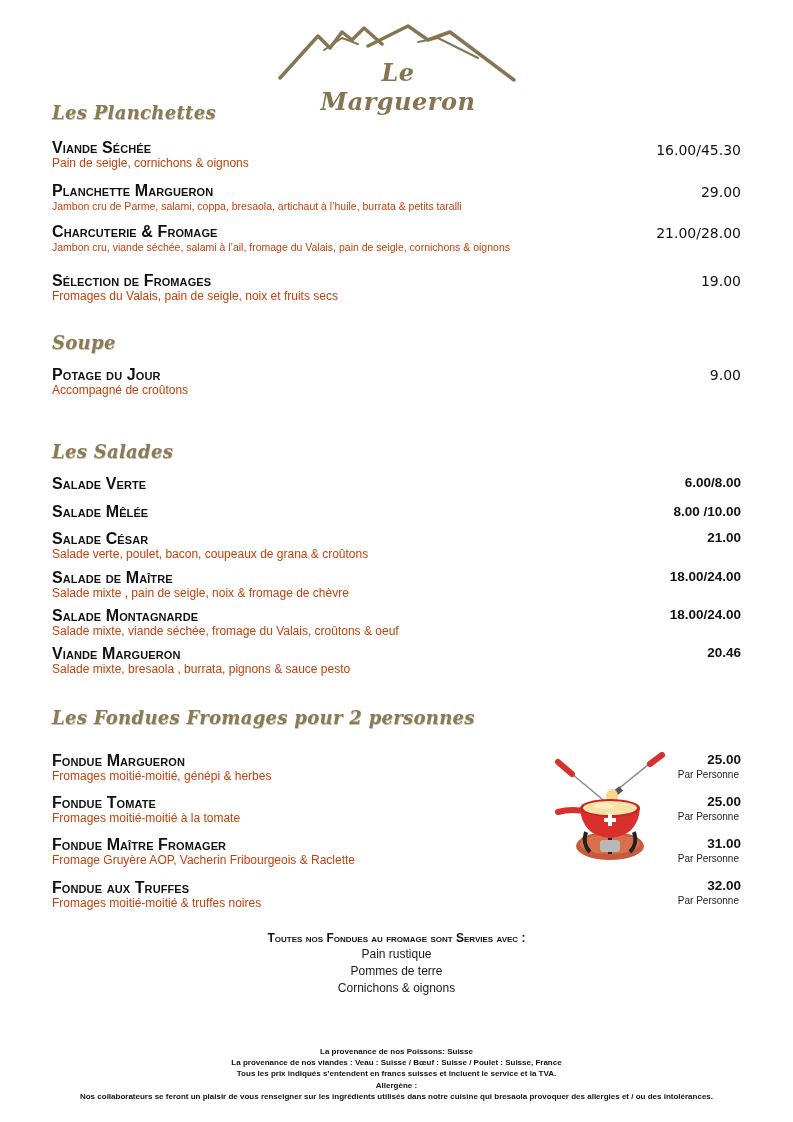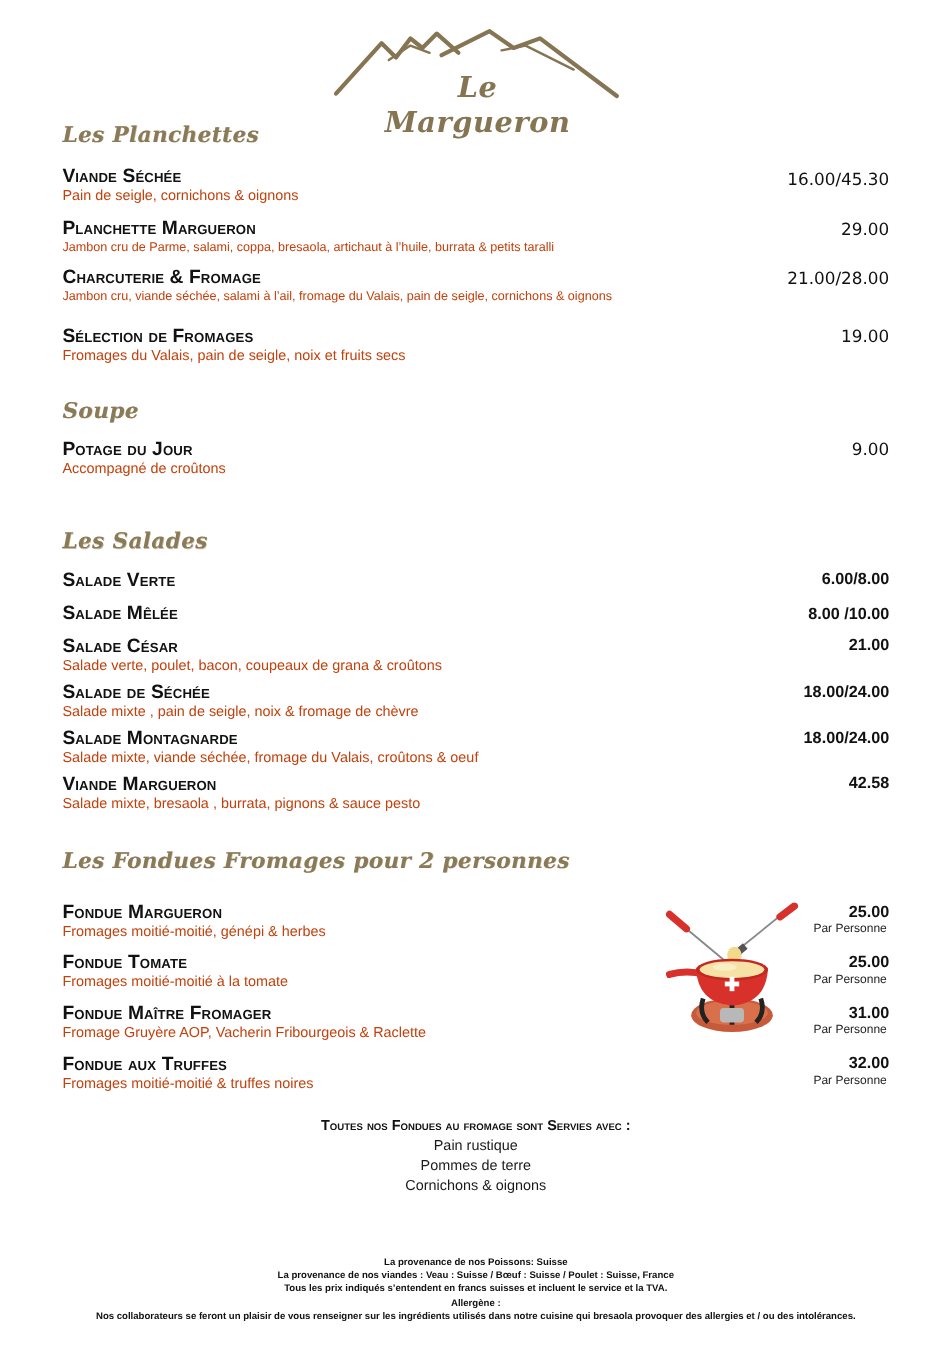--- a/index.html
+++ b/index.html
@@ -110,36 +110,36 @@
 </div>
 <div class="price bold" style="top:504px;">8.00 /10.00</div>
 
 <div class="item" style="top:531px;">
   <div class="item-name">Salade César</div>
   <div class="item-desc">Salade verte, poulet, bacon, coupeaux de grana &amp; croûtons</div>
 </div>
 <div class="price bold" style="top:530px;">21.00</div>
 
 <div class="item" style="top:570px;">
-  <div class="item-name">Salade de Séchée</div>
+  <div class="item-name">Salade de Maître</div>
   <div class="item-desc">Salade mixte , pain de seigle, noix &amp; fromage de chèvre</div>
 </div>
 <div class="price bold" style="top:569px;">18.00/24.00</div>
 
 <div class="item" style="top:608px;">
   <div class="item-name">Salade Montagnarde</div>
   <div class="item-desc">Salade mixte, viande séchée, fromage du Valais, croûtons &amp; oeuf</div>
 </div>
 <div class="price bold" style="top:607px;">18.00/24.00</div>
 
 <div class="item" style="top:646px;">
   <div class="item-name">Viande Margueron</div>
   <div class="item-desc">Salade mixte, bresaola , burrata, pignons &amp; sauce pesto</div>
 </div>
-<div class="price bold" style="top:645px;">42.58</div>
+<div class="price bold" style="top:645px;">20.46</div>
 
 <div class="section-title" style="top:707px;">Les Fondues Fromages pour 2 personnes</div>
 
 <div class="item" style="top:753px;">
   <div class="item-name">Fondue Margueron</div>
   <div class="item-desc">Fromages moitié-moitié, génépi &amp; herbes</div>
 </div>
 <div class="price bold" style="top:752px;">25.00</div>
 <div class="per-person" style="top:769px;">Par Personne</div>
 

